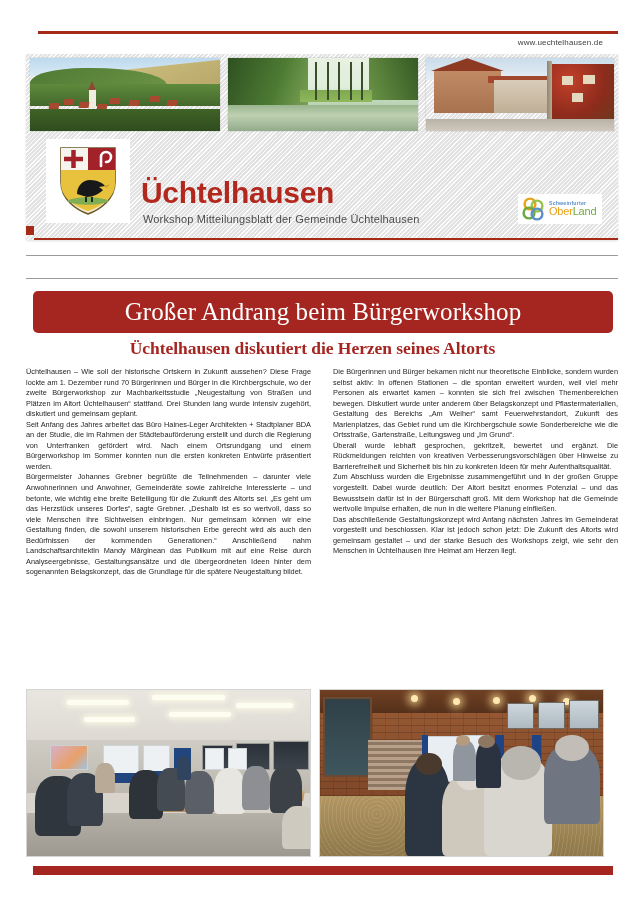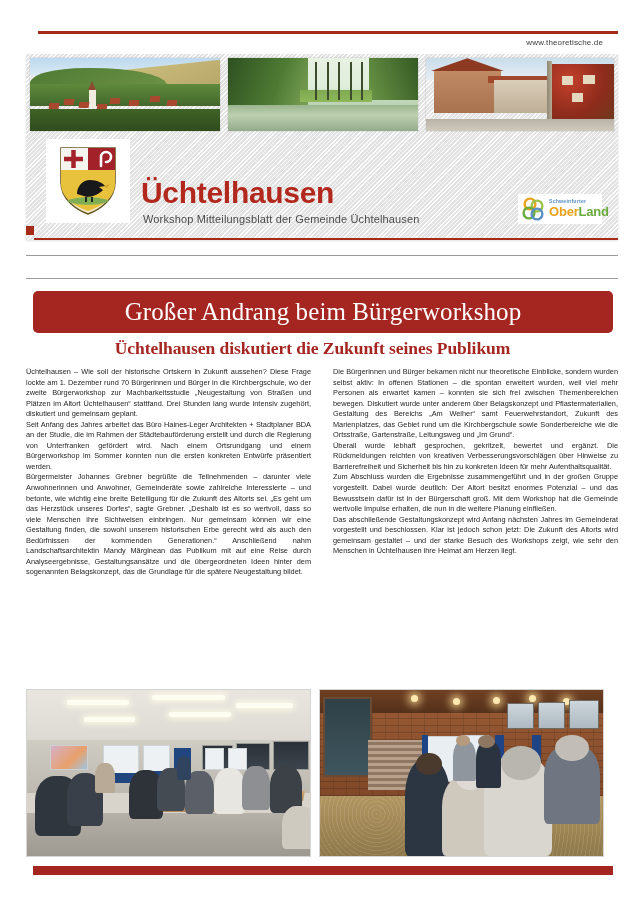--- a/index.html
+++ b/index.html
@@ -242,21 +242,21 @@
     height: 30px;
     background: #ffffff;
     display: flex;
     align-items: center;
     padding-left: 3px;
     box-sizing: border-box;
   }
   .ol-logo svg { width: 26px; height: 24px; flex: 0 0 auto;}
   .ol-text { margin-left: 2px; line-height: 1.05; }
   .ol-l1 { font-size: 5.2px; color: #5a8fc7; font-weight: bold; letter-spacing: 0.2px;}
-  .ol-l2 { font-size: 13px; font-weight: bold; letter-spacing: -0.2px; }
+  .ol-l2 { font-size: 11px; font-weight: normal; letter-spacing: -0.2px; }
   .ol-o { color: #e8a21c; }
   .ol-b { color: #6aab3e; }
 
   .mh-corner {
     position:absolute; left:0; top:172px;
     width:8px; height:9px; background:#a52a18;
   }
   .mh-bottomrule {
     position:absolute; left:8px; bottom:0; width:584px; height:2px;
     background:#a52a18;
@@ -424,21 +424,21 @@
     background:#a52521;
   }
 </style>
 </head>
 <body>
 
 <div class="page">
 
   <div class="top-rule"></div>
 
-  <div class="site-url">www.theoretische.de</div>
+  <div class="site-url">www.uechtelhausen.de</div>
 
   <div class="masthead">
 
     <div class="photo-strip">
 
       <div class="hphoto p1">
         <div class="sky"></div>
         <div class="field"></div>
         <div class="hill"></div>
         <div class="treesmid"></div>
@@ -520,21 +520,21 @@
     <div class="mh-corner"></div>
     <div class="mh-bottomrule"></div>
   </div>
 
   <div class="issue-rule-top"></div>
   <div class="issue-rule-bot"></div>
 
   <div class="headline-banner">
     <span class="hl">Großer Andrang beim Bürgerworkshop</span>
   </div>
-  <div class="subheadline">Üchtelhausen diskutiert die Zukunft seines Publikum</div>
+  <div class="subheadline">Üchtelhausen diskutiert die Herzen seines Altorts</div>
 
   <div class="columns">
     <div class="col">
       <p>Üchtelhausen – Wie soll der historische Ortskern in Zukunft aussehen? Diese Frage lockte am 1. Dezember rund 70 Bürgerinnen und Bürger in die Kirchbergschule, wo der zweite Bürgerworkshop zur Machbarkeitsstudie „Neugestaltung von Straßen und Plätzen im Altort Üchtelhausen“ stattfand. Drei Stunden lang wurde intensiv zugehört, diskutiert und gemeinsam geplant.</p>
       <p>Seit Anfang des Jahres arbeitet das Büro Haines-Leger Archi­tekten + Stadtplaner BDA an der Studie, die im Rahmen der Städtebauförderung erstellt und durch die Regierung von Unterfranken gefördert wird. Nach einem Ortsrundgang und einem Bürgerworkshop im Sommer konnten nun die ersten konkreten Entwürfe präsentiert werden.</p>
       <p>Bürgermeister Johannes Grebner begrüßte die Teilnehmenden – darunter viele Anwohnerinnen und Anwohner, Gemeinde­räte sowie zahlreiche Interessierte – und betonte, wie wichtig eine breite Beteiligung für die Zukunft des Altorts sei. „Es geht um das Herzstück unseres Dorfes“, sagte Grebner. „Deshalb ist es so wertvoll, dass so viele Menschen ihre Sichtweisen einbringen. Nur gemeinsam können wir eine Gestaltung finden, die sowohl unserem historischen Erbe gerecht wird als auch den Bedürfnissen der kommenden Generationen.“ Anschließend nahm Landschaftsarchitektin Mandy Mărginean das Publikum mit auf eine Reise durch Analyseergebnisse, Gestaltungsansätze und die übergeordneten Ideen hinter dem sogenannten Belagskonzept, das die Grundlage für die spätere Neugestaltung bildet.</p>
     </div>
     <div class="col">
       <p>Die Bürgerinnen und Bürger bekamen nicht nur theoretische Einblicke, sondern wurden selbst aktiv: In offenen Stationen – die spontan erweitert wurden, weil viel mehr Personen als erwartet kamen – konnten sie sich frei zwischen Themen­bereichen bewegen. Diskutiert wurde unter anderem über Belagskonzept und Pflastermaterialien, Gestaltung des Bereichs „Am Weiher“ samt Feuerwehrstandort, Zukunft des Marienplatzes, das Gebiet rund um die Kirchbergschule sowie Sonderbereiche wie die Ortsstraße, Gartenstraße, Leitungsweg und „Im Grund“.</p>
       <p>Überall wurde lebhaft gesprochen, gekritzelt, bewertet und ergänzt. Die Rückmeldungen reichten von kreativen Ver­besserungsvorschlägen über Hinweise zu Barrierefreiheit und Sicherheit bis hin zu konkreten Ideen für mehr Aufenthaltsqualität.</p>

